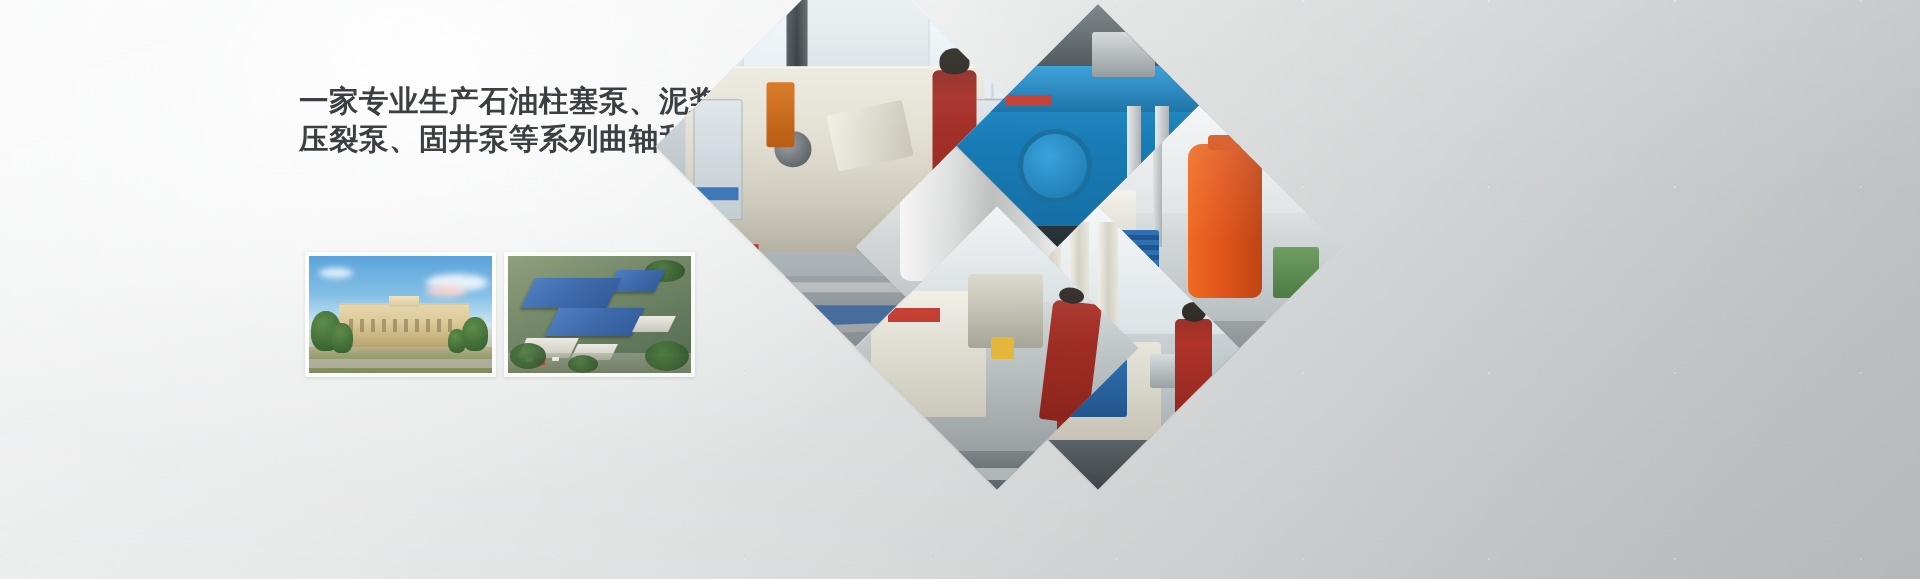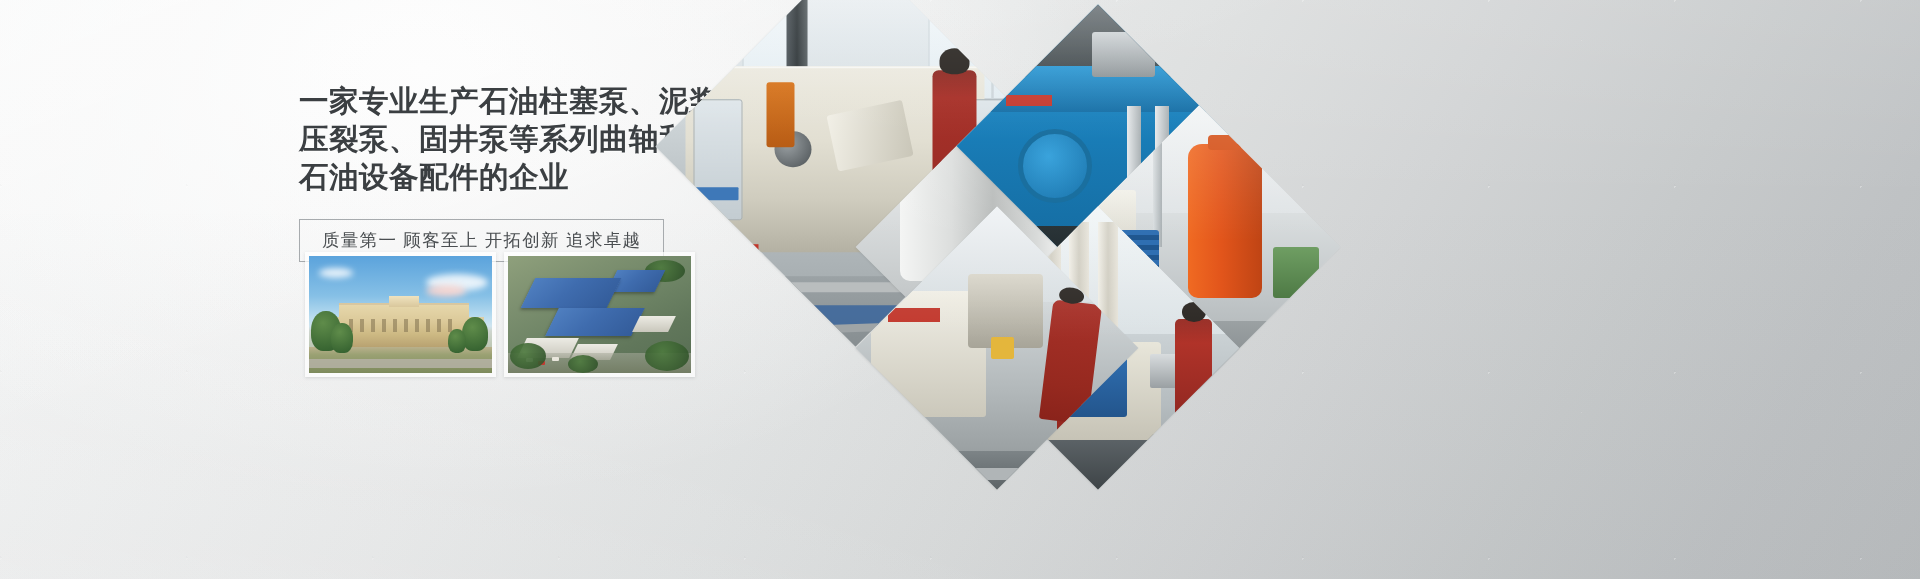--- a/index.html
+++ b/index.html
@@ -387,26 +387,22 @@
   <div class="bg-facets"></div>
   <div class="bg-facets2"></div>
   <div class="bg-sheen"></div>
   <div class="bg-vignette"></div>
 
   <div class="copy">
 
     <div class="headline">
       <span class="ln">一家专业生产石油柱塞泵、泥浆泵、</span>
       <span class="ln">压裂泵、固井泵等系列曲轴和其他</span>
-      <span class="ln">石油设备配件的企业</span>
-    </div>
-
-    <div class="tagline-box">
-      <div class="tagline">质量第一  顾客至上  开拓创新  追求卓越</div>
-    </div>
+    </div>
+
 
   </div>
 
   <div class="photo-row">
 
     <div class="photo-frame">
       <div class="photo-inner pic-office">
         <div class="cloud c1"></div>
         <div class="cloud c2"></div>
         <div class="cloud c3"></div>

